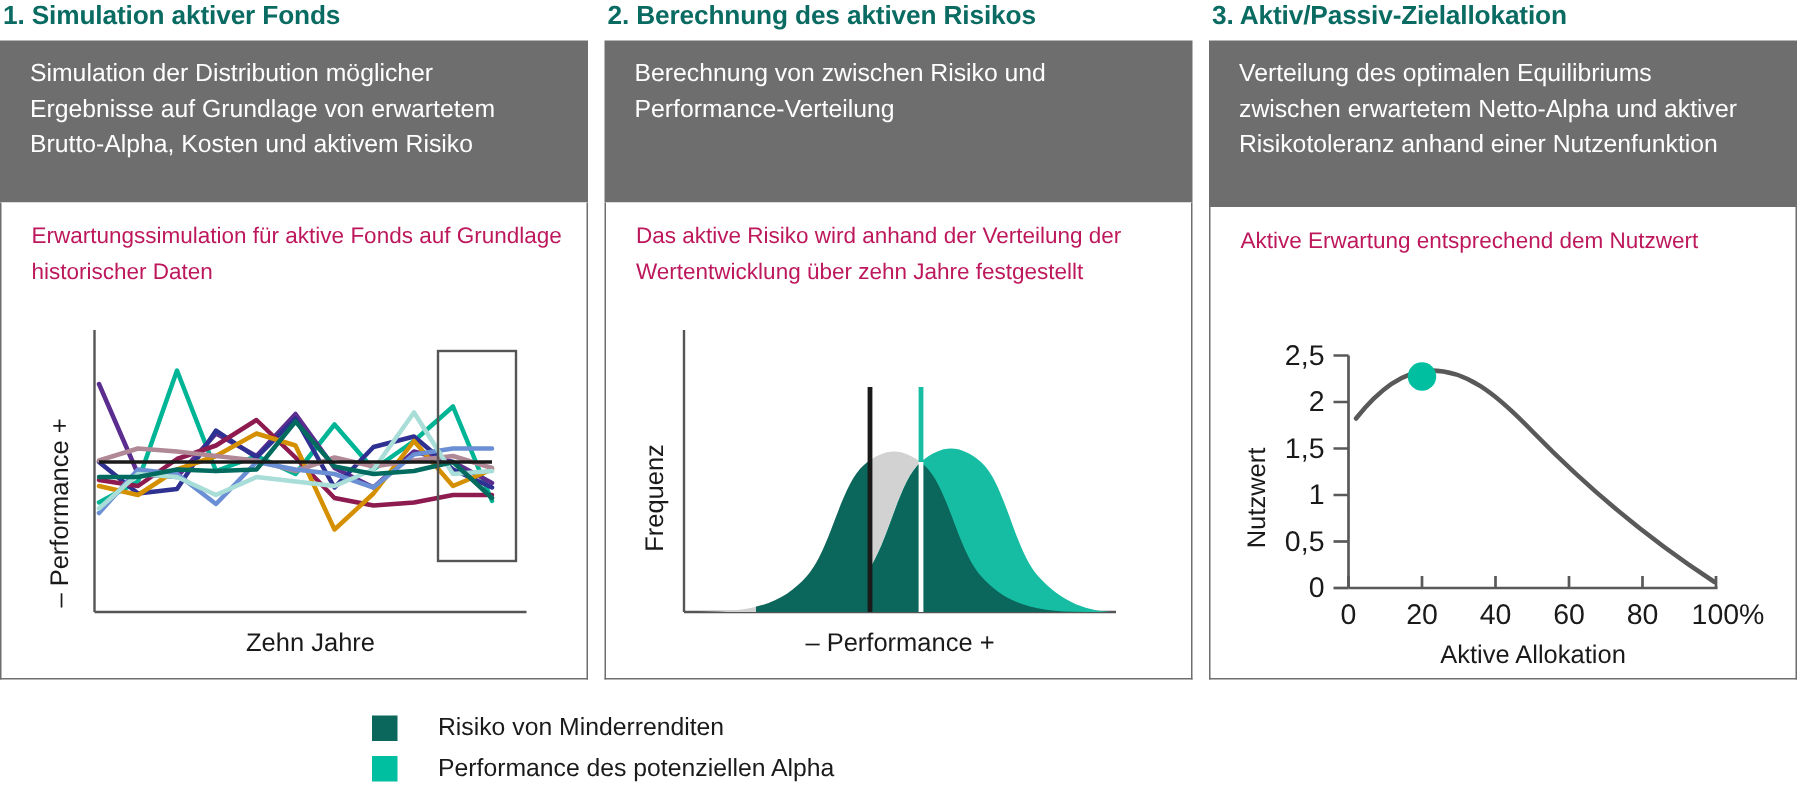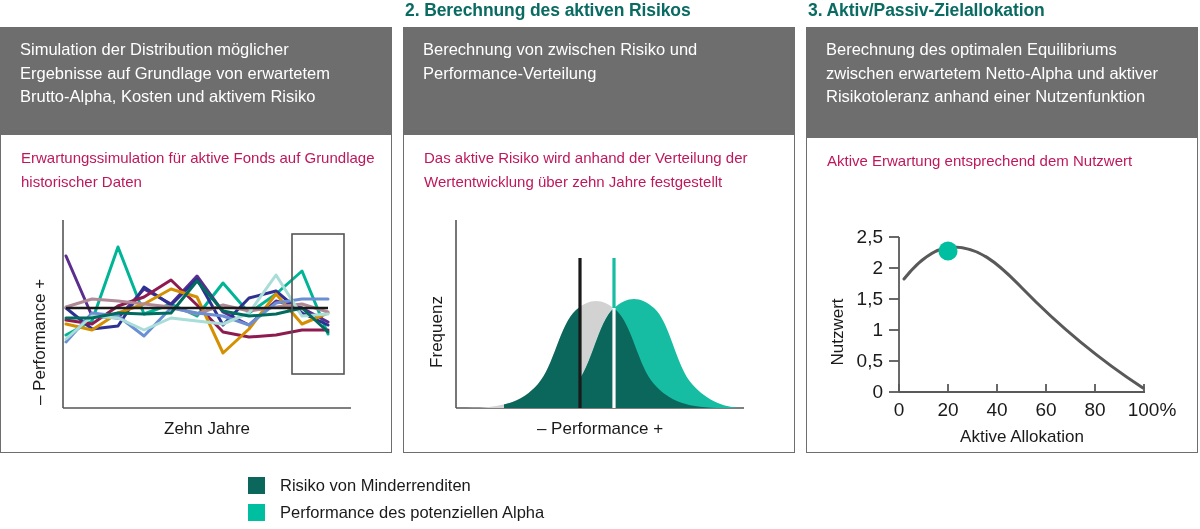--- a/index.html
+++ b/index.html
@@ -64,34 +64,35 @@
   .legend-col{display:flex;flex-direction:column;gap:5px;}
   .legend-col.col2{margin-left:98px;}
   .legend-row{display:flex;align-items:center;height:22px;}
   .swatch{width:17px;height:17px;display:inline-block;flex:none;}
   .rule{width:38px;height:3px;display:inline-block;flex:none;}
   .rule.thin{height:2px;}
   .legend-label{
     font-size:16.5px;
     line-height:19px;
     color:#1a1a1a;
-    margin-left:15px;
+    margin-left:27px;
     white-space:nowrap;
   }
   .legend-col.col2 .legend-label{margin-left:18px;}
 
   svg{display:block;}
   .axis-text{font-family:"Liberation Sans", sans-serif;fill:#1a1a1a;}
 </style>
 </head>
 <body>
 
 <div class="page">
 
   <div class="card" style="left:0px;top:0px;width:392px;height:453px;">
+    <div class="card-title">1. Simulation aktiver Fonds</div>
     <div class="grey-band" style="position:absolute;left:0;top:27px;width:392px;height:108px;">Simulation der Distribution möglicher Ergebnisse auf Grundlage von erwartetem Brutto-Alpha, Kosten und aktivem Risiko</div>
     <div class="white-body" style="position:absolute;left:0;top:135px;width:392px;height:318px;">
       <p class="body-caption">Erwartungssimulation für aktive Fonds auf Grundlage historischer Daten</p>
 
       <div class="chart-wrap" style="height:240px;">
         <svg width="392" height="240" viewBox="0 0 392 240" role="img">
 
           <text class="axis-text" x="-130" y="44" transform="rotate(-90)" font-size="17" text-anchor="middle">– Performance  +</text>
 
           <line x1="62" y1="8" x2="62" y2="196" stroke="#555" stroke-width="1.6"></line>
@@ -175,21 +176,21 @@
           <line x1="210" y1="96" x2="210" y2="196" stroke="#ffffff" stroke-width="3.2"></line>
 
           <text class="axis-text" x="196" y="222" font-size="17" text-anchor="middle">–  Performance  +</text>
         </svg>
       </div>
     </div>
   </div>
 
   <div class="card" style="left:806px;top:0px;width:392px;height:453px;">
     <div class="card-title">3. Aktiv/Passiv-Zielallokation</div>
-    <div class="grey-band" style="position:absolute;left:0;top:27px;width:392px;height:111px;">Berechnung des optimalen Equilibriums zwischen erwartetem Netto-Alpha und aktiver Risikotoleranz anhand einer Nutzenfunktion</div>
+    <div class="grey-band" style="position:absolute;left:0;top:27px;width:392px;height:111px;">Verteilung des optimalen Equilibriums zwischen erwartetem Netto-Alpha und aktiver Risikotoleranz anhand einer Nutzenfunktion</div>
     <div class="white-body" style="position:absolute;left:0;top:138px;width:392px;height:315px;">
       <p class="body-caption">Aktive Erwartung entsprechend dem Nutzwert</p>
 
       <div class="chart-wrap" style="height:232px;">
         <svg width="392" height="232" viewBox="0 0 392 232" role="img">
 
           <text class="axis-text" x="-112" y="36" transform="rotate(-90)" font-size="17" text-anchor="middle">Nutzwert</text>
 
           <g font-size="19" class="axis-text" text-anchor="end">
             <text x="76" y="23">2,5</text>

